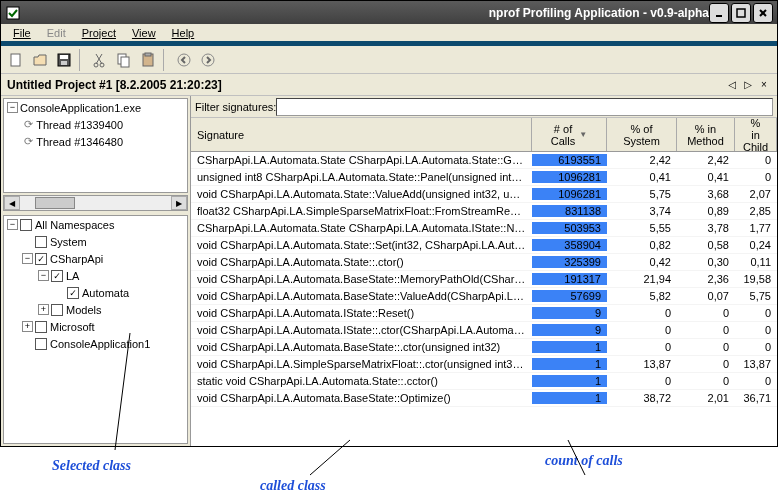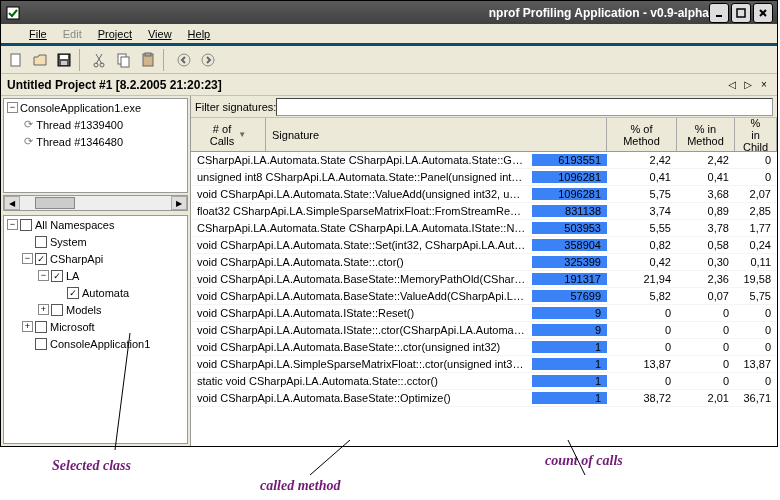--- a/index.html
+++ b/index.html
@@ -5,21 +5,21 @@
   * { box-sizing: border-box; margin: 0; padding: 0; font-family: Tahoma, Arial, sans-serif; }
   body { width: 780px; height: 500px; background: #fff; font-size: 11px; color: #000; overflow: hidden; position: relative; }
   .window { border: 1px solid #000; width: 778px; height: 447px; display: flex; flex-direction: column; background: #ece9d8; }
   
   .titlebar { height: 23px; background: linear-gradient(to bottom, #5b5b5b, #404040); color: #fff; display: flex; align-items: center; padding: 0 4px; text-align: right; }
   .titlebar .icon { width: 16px; height: 16px; margin-right: 4px; display: inline-flex; align-items: center; justify-content: center; }
   .titlebar .title { flex: 1; font-weight: bold; font-size: 12px; }
   .wbtns { display: flex; gap: 2px; }
   .wbtn { width: 20px; height: 20px; background: #ddd; border: 1px solid #000; border-radius: 3px; display: flex; align-items: center; justify-content: center; font-size: 10px; }
   
-  .menubar { height: 22px; display: flex; align-items: center; padding: 0 20px; background: #ece9d8; border-bottom: 3px solid #0c4a6e; }
+  .menubar { height: 22px; display: flex; align-items: center; padding: 0 4px; background: #ece9d8; border-bottom: 5px solid #0c4a6e; }
   .menuitem { padding: 2px 8px; font-size: 11px; }
   .menuitem.dis { color: #888; }
   .mnemonic { text-decoration: underline; }
   
   .toolbar { height: 28px; display: flex; align-items: center; padding: 0 4px; gap: 2px; border-bottom: 1px solid #c0c0c0; background: #ece9d8; }
   .tbtn { width: 22px; height: 22px; display: flex; align-items: center; justify-content: center; border: 1px solid transparent; }
   .tsep { width: 6px; height: 22px; border-left: 1px solid #aaa; margin: 0 2px; }
   
   .projhead { height: 22px; display: flex; align-items: center; padding: 3px 6px; background: #ece9d8; border-bottom: 1px solid #c0c0c0; justify-content: space-between; }
   .projtitle { font-weight: bold; font-size: 12px; }
@@ -54,21 +54,21 @@
   .gridbody { flex:1; overflow:auto; }
   .row { display:flex; height:17px; align-items:center; border-bottom: 1px solid #f4f4f4; }
   .cell { padding: 0 6px; font-size:11px; overflow:hidden; white-space:nowrap; text-overflow: ellipsis; }
   .cell.sig { flex:1; }
   .cell.num { text-align:right; }
   .c-calls { width: 75px; background: #3b82f6; }
   .c-tot { width: 70px; }
   .c-meth { width: 58px; }
   .c-child { width: 42px; }
   
-  .anno { position:absolute; font-style: italic; font-weight: bold; font-family: "Times New Roman", serif; font-size: 14px; color:#701a75; }
+  .anno { position:absolute; font-style: italic; font-weight: bold; font-family: "Times New Roman", serif; font-size: 14px; color:#1d4ed8; }
 </style>
 </head>
 <body>
 
 <div class="window">
 
   <div class="titlebar">
     <span class="icon">
       <svg width="14" height="14">
           <rect x="1" y="1" width="12" height="12" fill="#fff" stroke="#000"></rect>
@@ -234,30 +234,30 @@
         </div>
       </div>
     </div>
 
     <div class="rightcol">
       <div class="filterbar">
         <span class="filterlbl">Filter signatures:</span>
         <input class="filterinp" style="">
       </div>
       <div class="gridhead">
+        <div class="gh sig">
+            <span>Signature</span>
+          </div>
         <div class="gh" style="width:75px;">
             <span style="white-space:pre-line;"># of
 Calls</span>
             <span class="sort">▼</span>
           </div>
-        <div class="gh sig">
-            <span>Signature</span>
-          </div>
         <div class="gh" style="width:70px;">
-            <span>% of Method</span>
+            <span>% of System</span>
           </div>
         <div class="gh" style="width:58px;">
             <span style="white-space:pre-line;">% in
 Method</span>
           </div>
         <div class="gh" style="width:42px;">
             <span style="white-space:pre-line;">%
 in
 Child</span>
           </div>
@@ -367,19 +367,19 @@
             <div class="cell num c-tot">38,72</div>
             <div class="cell num c-meth">2,01</div>
             <div class="cell num c-child">36,71</div>
           </div>
         </div>
     </div>
   </div>
 </div>
 
 <div class="anno" style="left:52px; top:458px;">Selected class</div>
-<div class="anno" style="left:260px; top:478px;">called method</div>
+<div class="anno" style="left:260px; top:478px;">called class</div>
 <div class="anno" style="left:545px; top:453px;">count of calls</div>
 <svg style="position:absolute; left:0; top:0; width:780px; height:500px; pointer-events:none;">
   <line x1="130" y1="333" x2="115" y2="450" stroke="#000" stroke-width="1"></line>
   <line x1="350" y1="440" x2="310" y2="475" stroke="#000" stroke-width="1"></line>
   <line x1="568" y1="440" x2="585" y2="475" stroke="#000" stroke-width="1"></line>
 </svg>
 
 </body></html>

